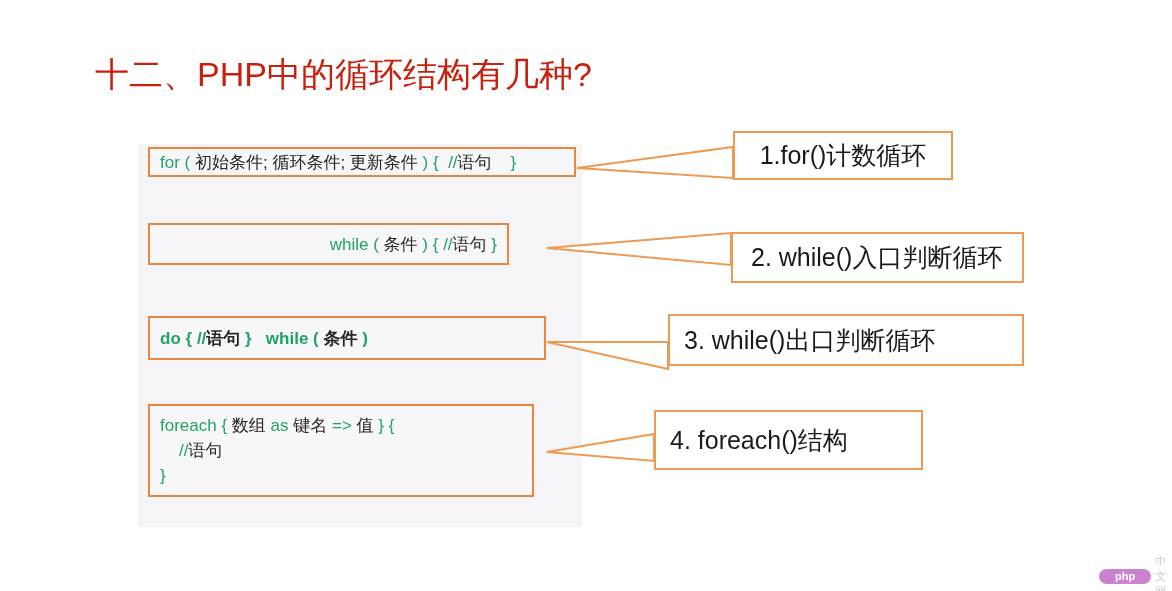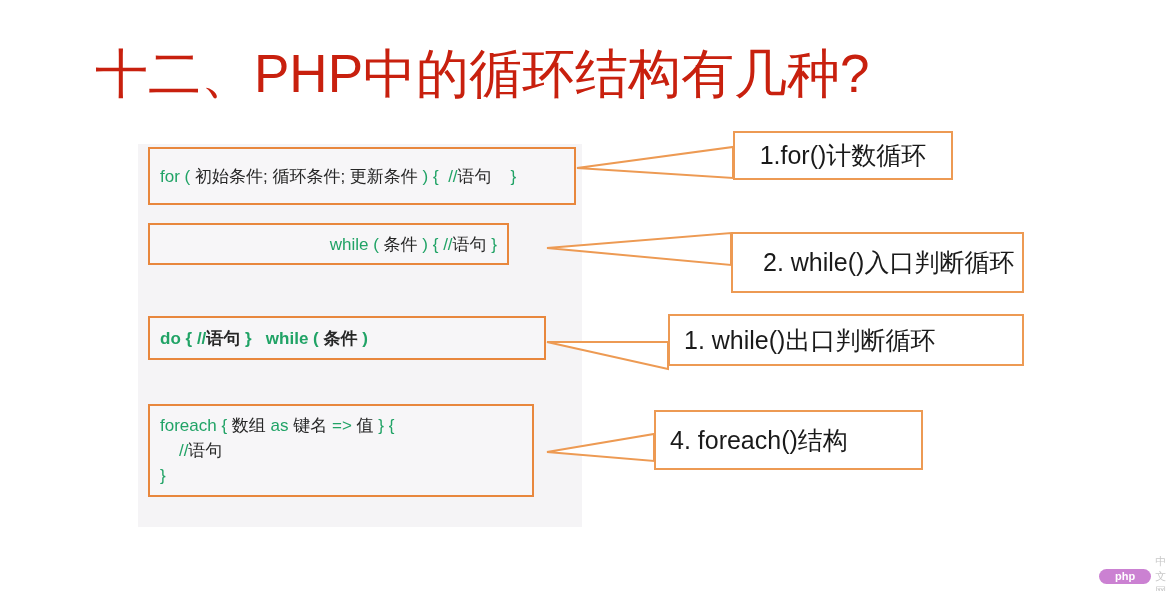--- a/index.html
+++ b/index.html
@@ -24,21 +24,21 @@
   }
 
   
   #slide-title {
     position: absolute;
     left: 95px;
     top: 42px;
     width: 900px;
     height: 64px;
     color: #C8200E;
-    font-size: 53px;
+    font-size: 34px;
     line-height: 64px;
     letter-spacing: 0px;
     white-space: nowrap;
     font-family: "Liberation Sans", "DejaVu Sans", sans-serif;
   }
 
   
   #code-panel {
     position: absolute;
     left: 138px;
@@ -69,41 +69,41 @@
     padding: 0 10px;
     display: flex;
     flex-direction: column;
     justify-content: center;
     font-family: "Liberation Sans", "DejaVu Sans", sans-serif;
     white-space: pre;
   }
   .code-line { display: block; }
   .kw { color: #21A366; }
 
-  #code-box-1 { left: 148px; top: 147px;  width: 428px; height: 58px; }
+  #code-box-1 { left: 148px; top: 147px;  width: 428px; height: 30px; }
   #code-box-2 { left: 148px; top: 223px;  width: 361px; height: 42px; text-align: right; }
   #code-box-3 { left: 148px; top: 316px;  width: 398px; height: 44px; font-weight: bold; }
   #code-box-4 { left: 148px; top: 404px;  width: 386px; height: 93px; }
 
   
   .label-box {
     position: absolute;
     box-sizing: border-box;
     border: 2px solid #ED9A53;
     background: #FFFFFF;
     color: #1A1A1A;
     font-size: 25px;
     line-height: 1;
     display: flex;
     align-items: center;
     white-space: nowrap;
     font-family: "Liberation Sans", "DejaVu Sans", sans-serif;
   }
   #label-box-1 { left: 733px; top: 131px; width: 220px; height: 49px; justify-content: center; padding: 16px 8px; }
-  #label-box-2 { left: 731px; top: 232px; width: 293px; height: 61px; padding-left: 30px; }
+  #label-box-2 { left: 731px; top: 232px; width: 293px; height: 51px; padding-left: 18px; }
   #label-box-3 { left: 668px; top: 314px; width: 356px; height: 52px; padding-left: 14px; }
   #label-box-4 { left: 654px; top: 410px; width: 269px; height: 60px; padding-left: 14px; }
 
   
   #watermark {
     position: absolute;
     left: 1099px;
     top: 567px;
     height: 18px;
     display: flex;
@@ -148,21 +148,21 @@
     <polygon points="547,452 654,434 654,461" fill="#FFFFFF" stroke="#ED9A53" stroke-width="2"></polygon>
   </svg>
 
   <div class="code-box" id="code-box-1"><span class="code-line"><span class="kw">for</span><span> </span><span class="kw">(</span><span> 初始条件; 循环条件; 更新条件 </span><span class="kw">)</span><span> </span><span class="kw">{</span><span>  </span><span class="kw">//</span><span>语句</span><span>    </span><span class="kw">}</span></span></div>
   <div class="code-box" id="code-box-2"><span class="code-line"><span class="kw">while</span><span> </span><span class="kw">(</span><span> 条件 </span><span class="kw">)</span><span> </span><span class="kw">{</span><span> </span><span class="kw">//</span><span>语句</span><span> </span><span class="kw">}</span></span></div>
   <div class="code-box" id="code-box-3"><span class="code-line"><span class="kw">do</span><span> </span><span class="kw">{</span><span> </span><span class="kw">//</span><span>语句</span><span> </span><span class="kw">}</span><span>   </span><span class="kw">while</span><span> </span><span class="kw">(</span><span> 条件 </span><span class="kw">)</span></span></div>
   <div class="code-box" id="code-box-4"><span class="code-line"><span class="kw">foreach</span><span> </span><span class="kw">{</span><span> </span><span>数组</span><span class="kw"> as </span><span>键名</span><span class="kw"> =&gt; </span><span>值</span><span> </span><span class="kw">}</span><span> </span><span class="kw">{</span></span><span class="code-line"><span>    </span><span class="kw">//</span><span>语句</span></span><span class="code-line"><span class="kw">}</span></span></div>
 
   <div class="label-box" id="label-box-1">1.for()计数循环</div>
   <div class="label-box" id="label-box-2">2. while()入口判断循环</div>
-  <div class="label-box" id="label-box-3">1. while()出口判断循环</div>
+  <div class="label-box" id="label-box-3">3. while()出口判断循环</div>
   <div class="label-box" id="label-box-4">4. foreach()结构</div>
 
   <div id="watermark">
     <span id="watermark-php-pill">php</span>
     <span id="watermark-site">中文网</span>
   </div>
 
 </div>
 
 </body></html>

